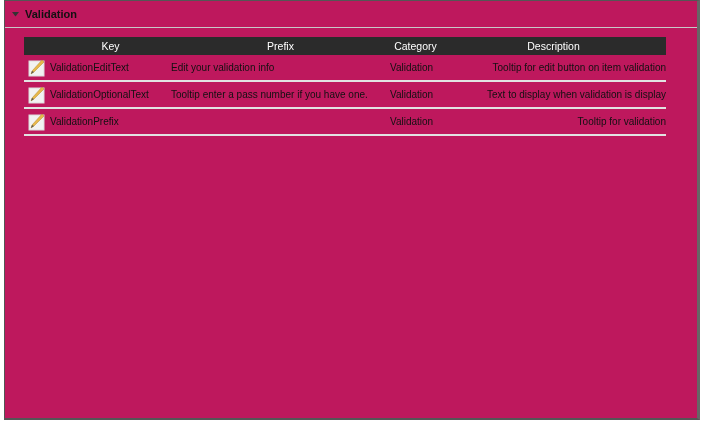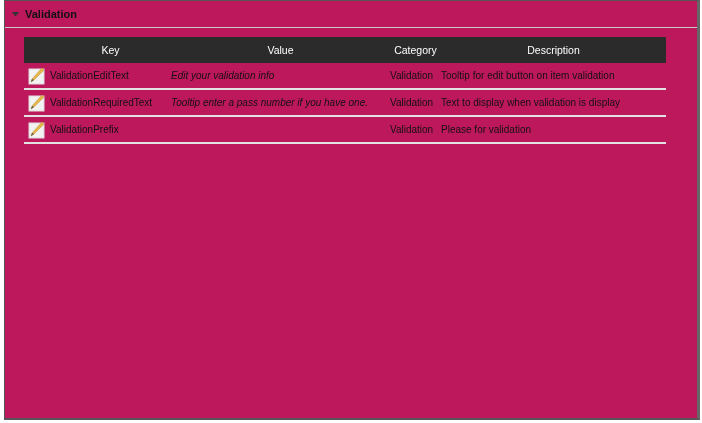--- a/index.html
+++ b/index.html
@@ -9,29 +9,29 @@
            border:1px solid #555; border-right:3px solid #666; border-bottom:2px solid #555;
            background:#be185d; box-sizing:border-box; }
   .panel-header { position:absolute; left:0; top:0; right:0; height:26px;
                   border-bottom:1px solid #c8c8c8; display:flex; align-items:center; }
   .toggle { width:8px; margin-left:6px; margin-right:6px; display:flex; align-items:center; justify-content:center; cursor:pointer; }
   .toggle svg { display:block; }
   .title { font-weight:bold; font-size:11px; color:#111; }
   table.grid { position:absolute; left:19px; top:36px; width:642px;
                border-collapse:collapse; table-layout:fixed; }
   table.grid th { background:#2b2b2b; color:#fff; font-weight:normal; font-size:10.5px;
-                  height:26px; padding:0; text-align:center; line-height:13px; }
+                  height:18px; padding:0; text-align:center; line-height:13px; }
   table.grid td { height:25px; padding:0; border-bottom:2px solid #e2e2e2; font-size:10px;
                   white-space:nowrap; overflow:hidden; vertical-align:middle; }
   td.icon-cell { text-align:center; }
   .edit-btn { display:inline-block; width:18px; height:18px; cursor:pointer; vertical-align:middle; }
   td.key { padding-left:3px;margin-top:6px; }
-  td.val { padding-left:4px;font-style:italic; }
+  td.val { padding-left:4px; }
   td.cat { padding-left:4px; }
-  td.desc { padding-left:4px; }
+  td.desc { padding-left:4px;text-align:right; }
 </style>
 </head>
 <body>
 
 <div class="panel">
   <div class="panel-header">
     <span class="toggle">
       <svg width="7" height="5" viewBox="0 0 7 5">
           <polygon points="0,0 7,0 3.5,4.5" fill="#333"></polygon>
         </svg>
@@ -44,21 +44,21 @@
       <col style="width:26px">
       <col style="width:121px">
       <col style="width:219px">
       <col style="width:51px">
       <col style="width:225px">
     </colgroup>
     <thead>
       <tr>
         <th></th>
         <th>Key</th>
-        <th>Value</th>
+        <th>Prefix</th>
         <th>Category</th>
         <th>Description</th>
       </tr>
     </thead>
     <tbody>
       <tr>
         <td class="icon-cell">
           <span class="edit-btn">
             <svg width="18" height="18" viewBox="0 0 18 18">
                 <rect x="1" y="2" width="15" height="15" fill="#f2f2f2" stroke="#dcdcdc"></rect>
@@ -75,35 +75,35 @@
       <tr>
         <td class="icon-cell">
           <span class="edit-btn">
             <svg width="18" height="18" viewBox="0 0 18 18">
                 <rect x="1" y="2" width="15" height="15" fill="#f2f2f2" stroke="#dcdcdc"></rect>
                 <polygon points="14,1 16,3 6,13 3,15 4,12" fill="#e8b84a" stroke="#b08a2e" stroke-width="0.5"></polygon>
                 <polygon points="3,15 4,12 6,13" fill="#555"></polygon>
               </svg>
           </span>
         </td>
-        <td class="key">ValidationRequiredText</td>
+        <td class="key">ValidationOptionalText</td>
         <td class="val">Tooltip enter a pass number if you have one.</td>
         <td class="cat">Validation</td>
         <td class="desc">Text to display when validation is display</td>
       </tr>
       <tr>
         <td class="icon-cell">
           <span class="edit-btn">
             <svg width="18" height="18" viewBox="0 0 18 18">
                 <rect x="1" y="2" width="15" height="15" fill="#f2f2f2" stroke="#dcdcdc"></rect>
                 <polygon points="14,1 16,3 6,13 3,15 4,12" fill="#e8b84a" stroke="#b08a2e" stroke-width="0.5"></polygon>
                 <polygon points="3,15 4,12 6,13" fill="#555"></polygon>
               </svg>
           </span>
         </td>
         <td class="key">ValidationPrefix</td>
         <td class="val"></td>
         <td class="cat">Validation</td>
-        <td class="desc">Please for validation</td>
+        <td class="desc">Tooltip for validation</td>
       </tr>
     </tbody>
   </table>
 </div>
 
 </body></html>

